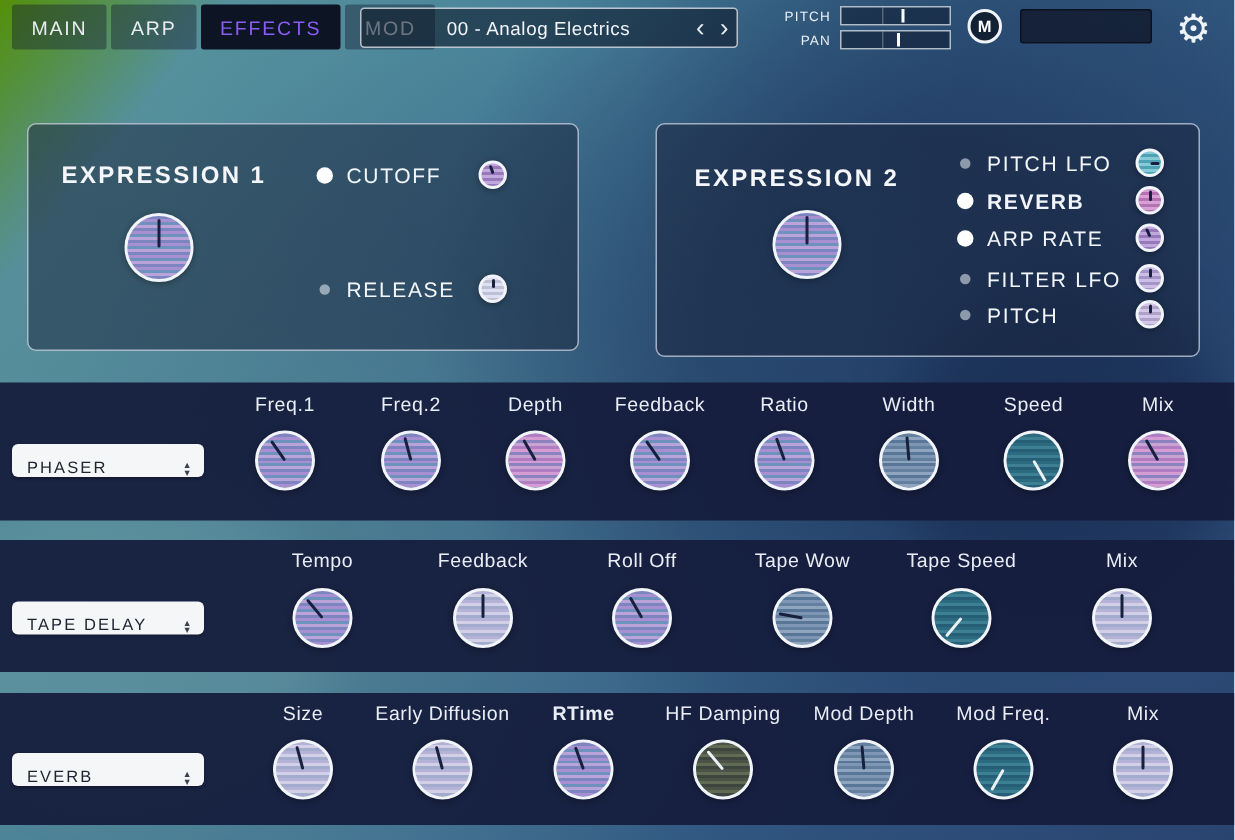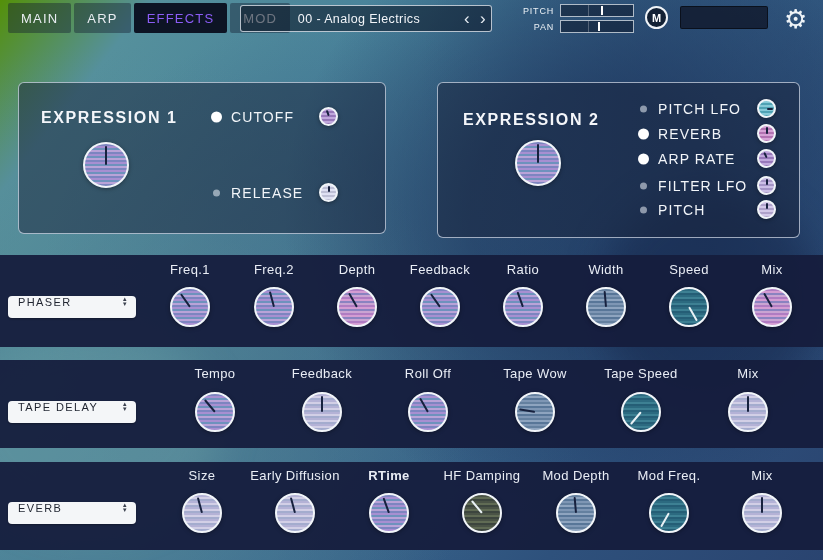--- a/index.html
+++ b/index.html
@@ -80,21 +80,21 @@
   .p-teal   { background:repeating-linear-gradient(180deg,#2c6a80 0 2px,#3d8093 2px 4px,#255e76 4px 6px); }
   .p-lav    { background:repeating-linear-gradient(180deg,#b4b2d6 0 2px,#d2cfe6 2px 4px,#a4acce 4px 6px); }
   .p-olive  { background:repeating-linear-gradient(180deg,#4a5346 0 2px,#606b54 2px 4px,#3c453e 4px 6px); }
   .knob.p-teal .needle, .knob.p-olive .needle { background:#e9f1f5; }
 
   
   .strip { position:absolute; left:0; width:823px; background:rgba(21,29,61,.94); }
   .klabel { position:absolute; text-align:center; font-size:13px; letter-spacing:.4px; color:#e9edf5; }
   .dropdown {
     position:absolute; left:8px; width:128px; height:22px; background:#f4f6f8; border-radius:4px;
-    display:flex; align-items:flex-start; padding:0 8px 0 10px; color:#1f2430;
+    display:flex; align-items:flex-end; padding:0 8px 0 10px; color:#1f2430;
     font-size:11px; letter-spacing:1.4px; box-shadow:0 1px 2px rgba(0,0,0,.3);
   }
   .dropdown .dlabel { flex:1; white-space:nowrap; }
   .ddarrows { font-size:7px; line-height:5px; color:#3a404e; text-align:center; }
 </style>
 </head>
 <body>
 
 <div id="app">
   <div class="blob" style="left:600px;top:190px;width:220px;height:220px;background:rgba(20,35,70,.45);"></div>
@@ -171,21 +171,21 @@
         <div class="edot off"></div>
         <div class="elabel" style="left: 20px;">PITCH LFO</div>
         <div class="knob p-lav" style="height: 19px; width: 19px; left: 119px; top: 0px; background: repeating-linear-gradient(rgba(255, 255, 255, 0.28) 0px, rgba(255, 255, 255, 0.28) 2px, rgba(0, 0, 0, 0.1) 2px, rgba(0, 0, 0, 0.1) 4px), rgb(88, 180, 200);">
           <div class="nwrap" style="transform: rotate(90deg);">
             <div class="needle"></div>
           </div>
         </div>
       </div>
       <div class="eitem" style="left: 200px; top: 41.2px; width: 142px;">
         <div class="edot on"></div>
-        <div class="elabel" style="left: 20px;">REVERB</div>
+        <div class="elabel" style="left: 20px; font-weight: bold;">REVERB</div>
         <div class="knob p-lav" style="height: 19px; width: 19px; left: 119px; top: 0px; background: repeating-linear-gradient(rgba(255, 255, 255, 0.28) 0px, rgba(255, 255, 255, 0.28) 2px, rgba(0, 0, 0, 0.1) 2px, rgba(0, 0, 0, 0.1) 4px), rgb(199, 127, 198);">
           <div class="nwrap" style="transform: rotate(0deg);">
             <div class="needle"></div>
           </div>
         </div>
       </div>
       <div class="eitem" style="left: 200px; top: 66.4px; width: 142px;">
         <div class="edot on"></div>
         <div class="elabel" style="left: 20px;">ARP RATE</div>
         <div class="knob p-lav" style="height: 19px; width: 19px; left: 119px; top: 0px; background: repeating-linear-gradient(rgba(255, 255, 255, 0.28) 0px, rgba(255, 255, 255, 0.28) 2px, rgba(0, 0, 0, 0.1) 2px, rgba(0, 0, 0, 0.1) 4px), rgb(168, 134, 207);">

